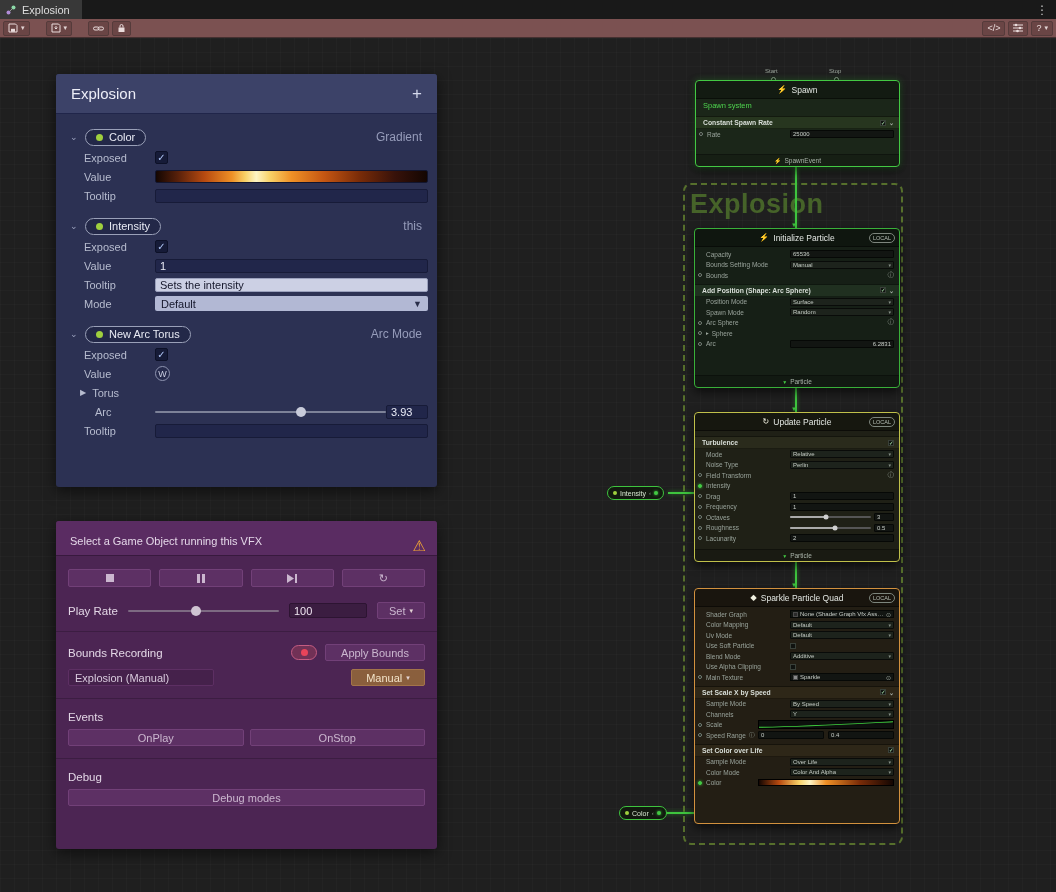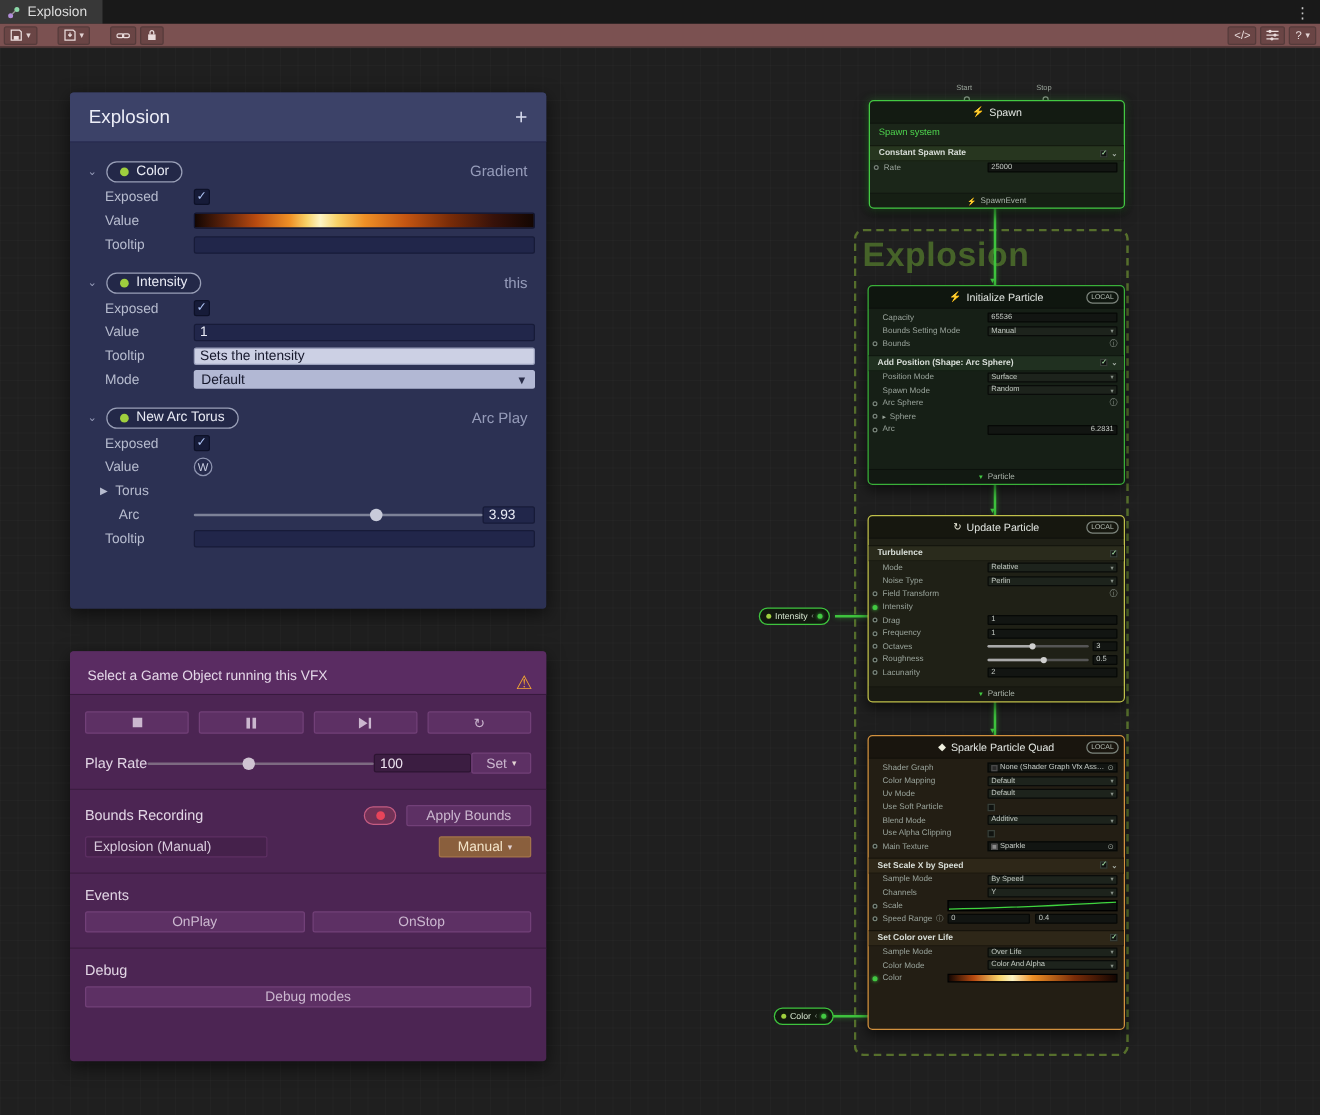--- a/index.html
+++ b/index.html
@@ -63,21 +63,21 @@
   .vfxctl { position:absolute; left:56px; top:521px; width:381px; height:328px; background:#4c2553; border-radius:3px; box-shadow:0 4px 14px rgba(0,0,0,.55); z-index:20; color:#ddcfe2; }
   .vc-header { padding:9px 14px 8px; background:#5a2c62; border-radius:3px 3px 0 0; border-bottom:1px solid #38193e; position:relative; }
   .vc-title { font-size:15px; color:#f3ebf5; }
   .vc-sub { font-size:11px; color:#e4d7e8; margin-top:5px; }
   .vc-warn { position:absolute; right:11px; top:16px; color:#f2a633; font-size:15px; }
   .vc-row { display:flex; align-items:center; padding:0 12px; }
   .vc-btn { background:#5d3064; border:1px solid #724078; border-radius:2px; color:#cbb7cf; font-size:11px; height:17px; display:flex; align-items:center; justify-content:center; gap:4px; }
   .transport { gap:8px; margin-top:13px; }
   .transport .vc-btn { flex:1; height:18px; }
   .ricon { font-size:11px; color:#cbb7cf; }
-  .playrate { margin-top:15px; }
+  .playrate { margin-top:15px; gap:10px; }
   .vc-label { font-size:11.5px; color:#e2d6e5; }
   .vc-track { flex:1; height:2px; background:#7d6a82; border-radius:1px; position:relative; }
   .vc-knob { position:absolute; left:45%; top:50%; transform:translate(-50%,-50%); width:10px; height:10px; border-radius:50%; background:#cfc3d2; }
   .vc-field { width:78px; height:15px; background:#3b1d41; border:1px solid #2d1432; border-radius:2px; font-size:11px; color:#eee4f0; display:flex; align-items:center; padding:0 4px; }
   .setbtn { width:48px; }
   .vc-divider { height:1px; background:#3c1d42; margin:12px 0; }
   .bounds { }
   .vc-record { margin-left:auto; width:26px; height:15px; border:1px solid #c45c82; border-radius:8px; background:#713156; display:flex; align-items:center; justify-content:center; cursor:pointer; }
   .recdot { width:7px; height:7px; border-radius:50%; background:#e8445a; }
   .applyb { width:100px; margin-left:8px; }
@@ -687,21 +687,21 @@
       </div>
     </div>
 
     <div class="bb-prop">
       <div class="bb-prop-head">
         <span class="chev">⌄</span>
         <span class="pill">
           <span class="dot"></span>
           <span>New Arc Torus</span>
         </span>
-        <span class="ptype">Arc Play</span>
+        <span class="ptype">Arc Mode</span>
       </div>
       <div class="bb-row">
         <span class="bb-label">Exposed</span>
         <span class="bb-check">✓</span>
       </div>
       <div class="bb-row">
         <span class="bb-label">Value</span>
         <span class="wbadge">W</span>
       </div>
       <div class="bb-row ind2">

